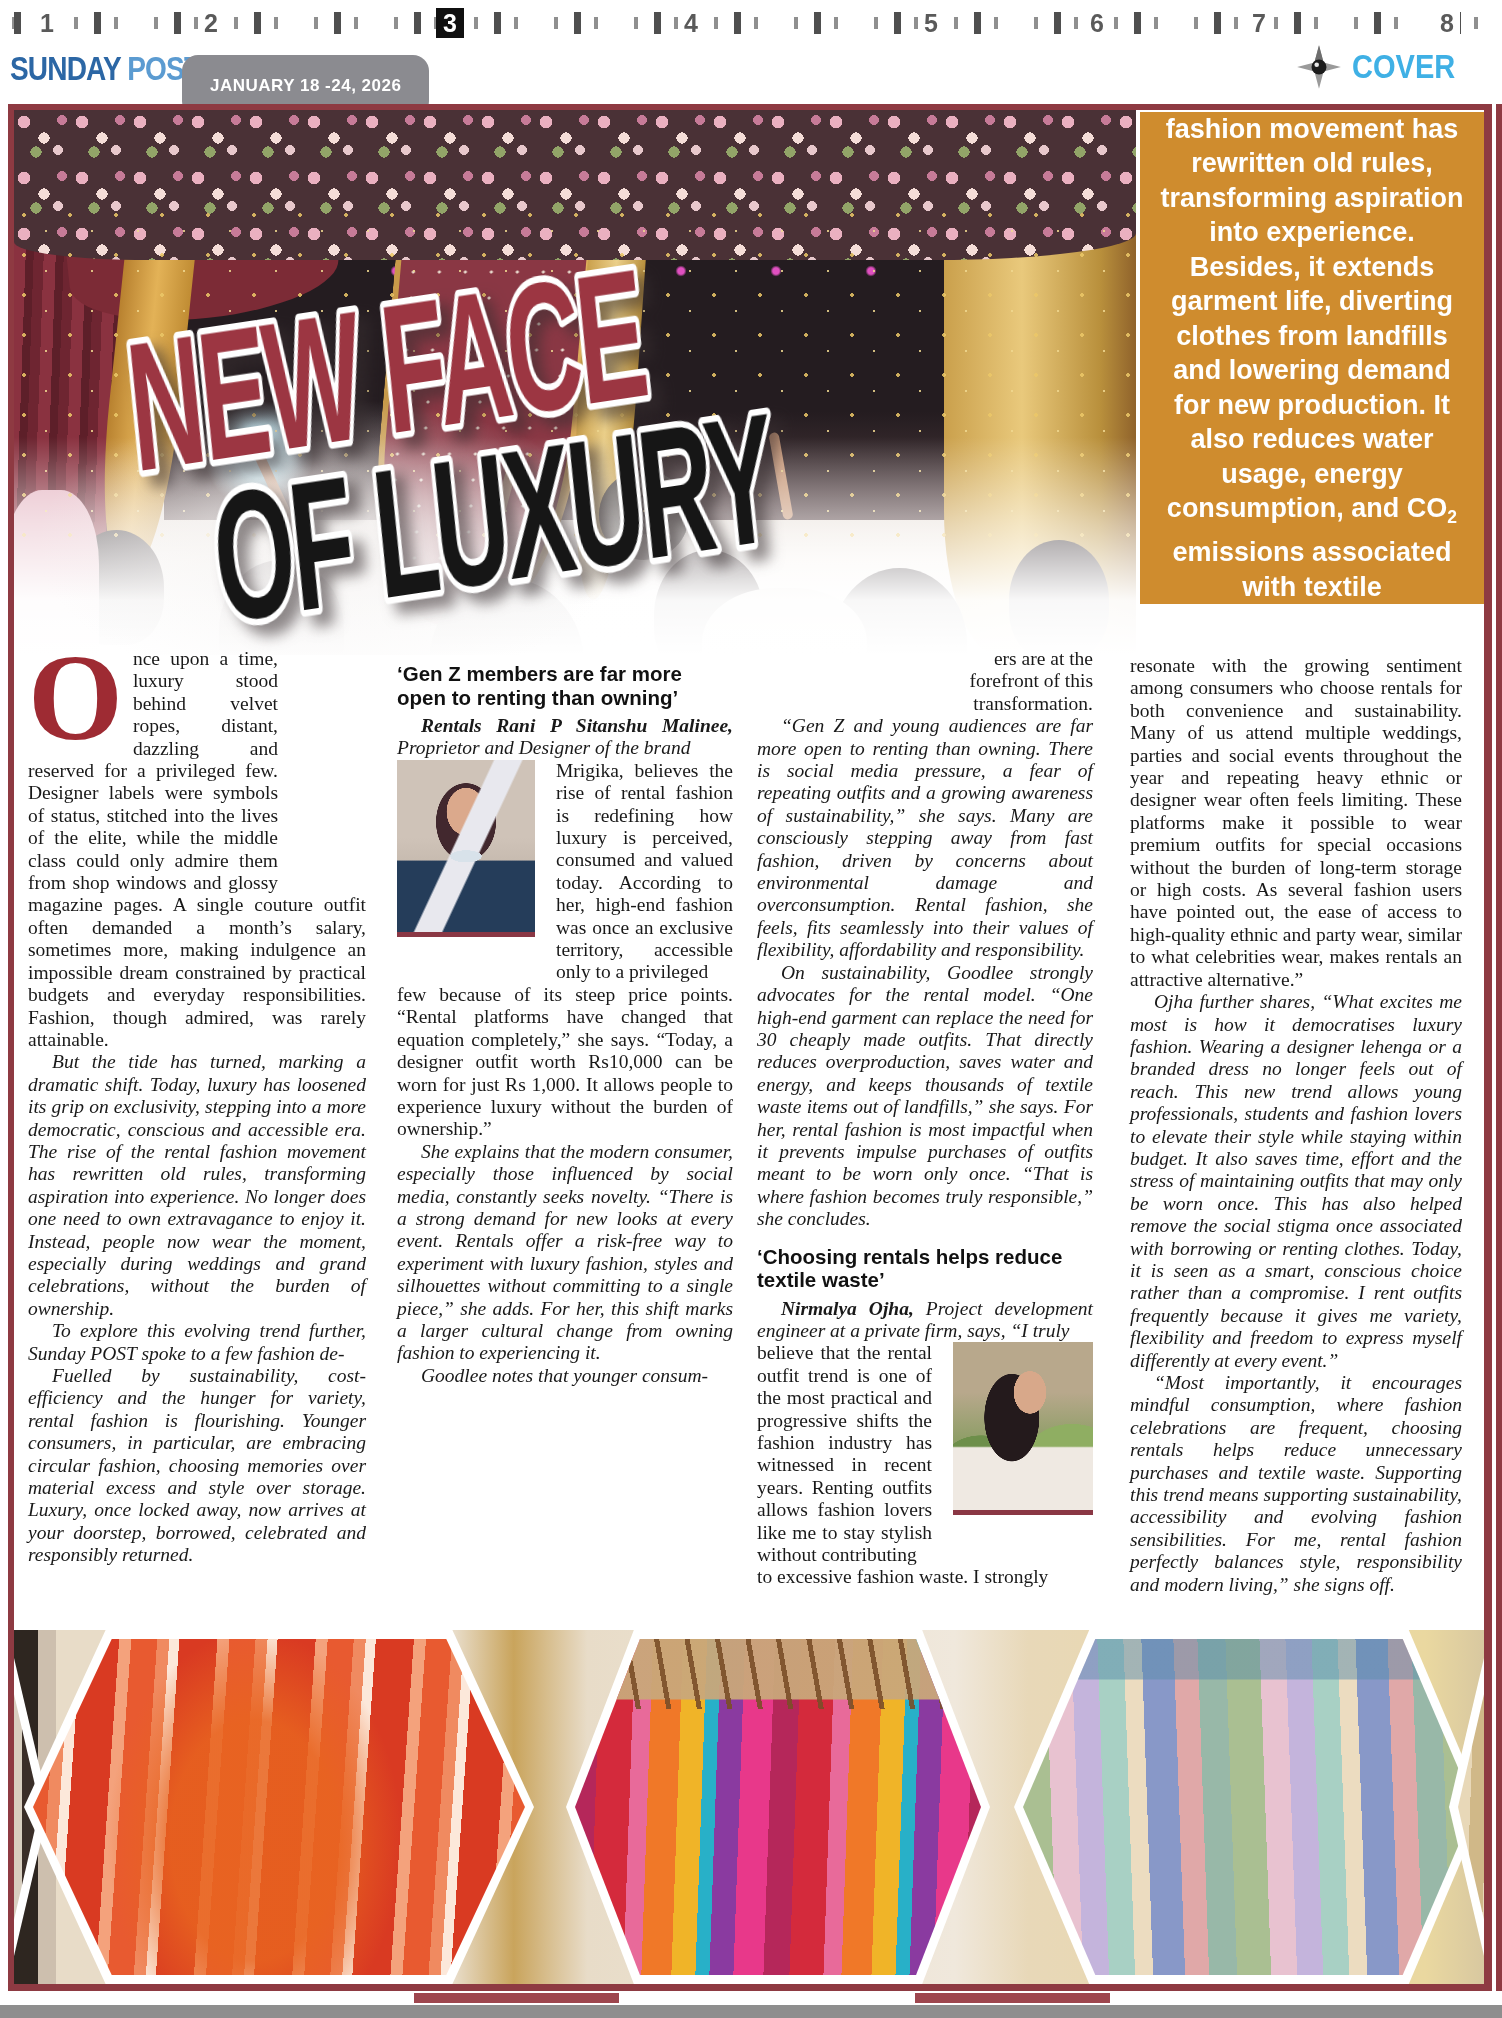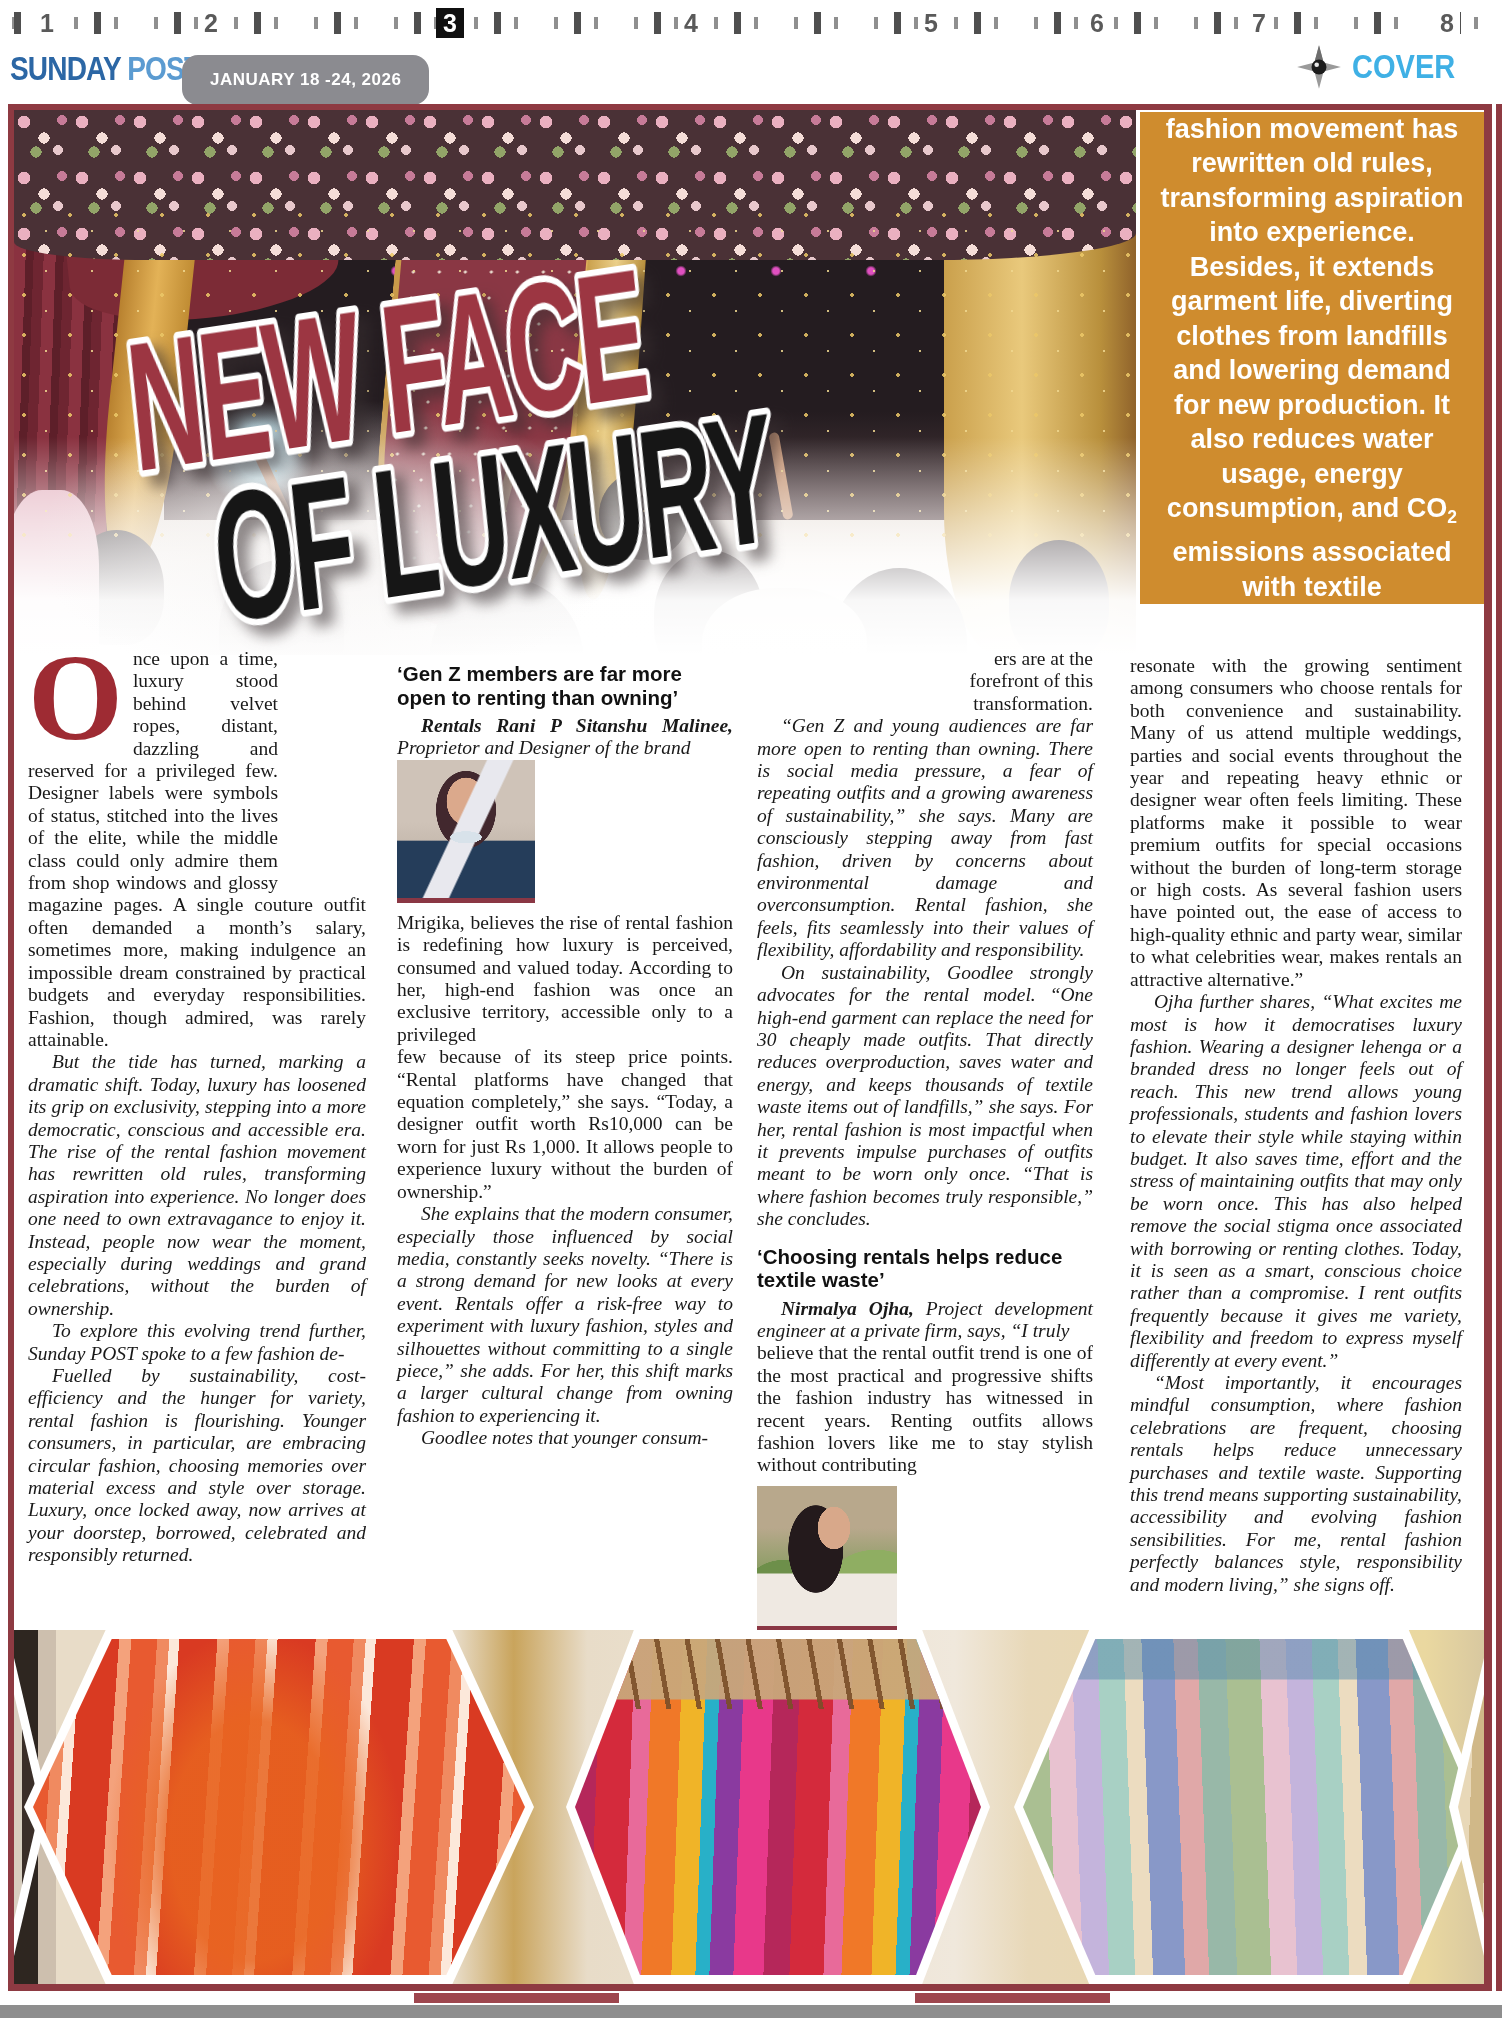--- a/index.html
+++ b/index.html
@@ -20,21 +20,21 @@
   .rn.hl{background:#101010;color:#fff;padding:0 7px;}
 
   
   .brand{position:absolute;left:10px;top:50px;font-family:"Liberation Sans",sans-serif;
          font-weight:bold;font-size:33px;letter-spacing:-1px;transform:scaleX(.85);
          transform-origin:left center;white-space:nowrap;}
   .brand .b1{color:#2c67a5;}
   .brand .b2{color:#5b9bd1;}
   .date-badge{position:absolute;left:182px;top:55px;height:30px;line-height:30px;border-radius:16px;
          background:#8b8b90;color:#fff;font-family:"Liberation Sans",sans-serif;font-weight:bold;
-         font-size:17px;padding:10px 28px;letter-spacing:.5px;}
+         font-size:17px;padding:16px 28px;letter-spacing:.5px;}
   .section{position:absolute;left:1352px;top:48px;font-family:"Liberation Sans",sans-serif;
          font-weight:bold;font-size:33px;color:#3fb0e5;transform:scaleX(.88);transform-origin:left center;}
   .compass{position:absolute;left:1296px;top:44px;width:46px;height:46px;}
 
   
   .frame{background:#8e3a42;}
   .f-top{left:8px;top:104px;width:1484px;height:6px;}
   .f-left{left:8px;top:104px;width:6px;height:1887px;}
   .f-right{left:1484px;top:104px;width:8px;height:1887px;}
   .f-bottom{left:8px;top:1984px;width:1484px;height:7px;}
@@ -121,21 +121,21 @@
   .col{position:absolute;font-size:19.5px;line-height:22.4px;color:#191919;text-align:justify;}
   .col p{margin:0;}
   .col p.ind{text-indent:24px;font-style:italic;}
   .dropcap{float:left;font-weight:bold;font-size:122px;line-height:96px;color:#9e2b33;
      margin:2px 10px 0 0;}
   .spacerR{float:right;width:88px;height:240px;}
   .carry{text-align:right;}
   .subhead{font-family:"Liberation Sans",sans-serif;font-weight:bold;font-size:20.5px;
      line-height:23.5px;color:#111;text-align:left;margin:14px 0 6px 0;}
   .byname{font-weight:bold;}
-  .inset-row{display:flex;gap:9px;flex-direction:column;}
+  .inset-row{display:flex;gap:21px;}
   .inset-row .wraptxt{flex:1;}
   .portrait{border-bottom:5px solid #8a3744;}
   .p-goodlee{width:138px;height:172px;flex:0 0 138px;
      background:
        radial-gradient(ellipse 26px 10px at 50% 56%,#d8e2ea 60%,rgba(0,0,0,0) 61%),
        linear-gradient(115deg,rgba(0,0,0,0) 44%,#e8e8ee 45% 57%,rgba(0,0,0,0) 58%),
        radial-gradient(ellipse 31px 38px at 50% 30%,#dba98c 62%,rgba(0,0,0,0) 63%),
        radial-gradient(ellipse 48px 62px at 50% 36%,#42282e 62%,rgba(0,0,0,0) 63%),
        linear-gradient(180deg,rgba(0,0,0,0) 0 58%,#253d5a 59%),
        linear-gradient(180deg,#cfc3b8 0 45%,#b0a498 100%);}

